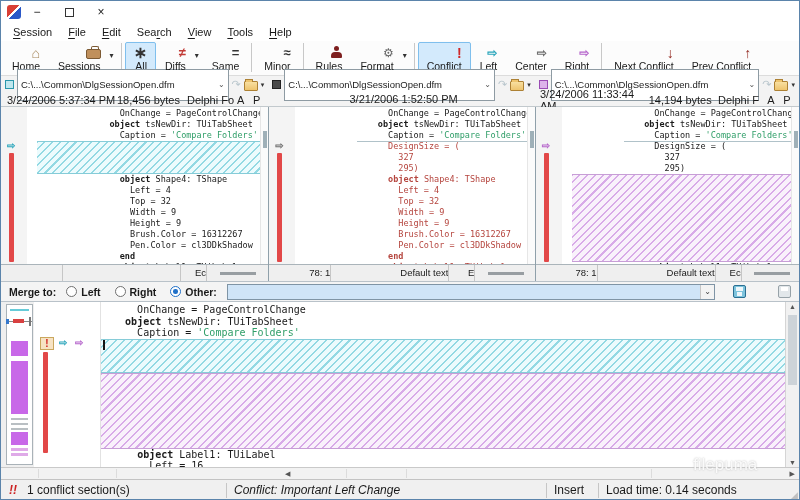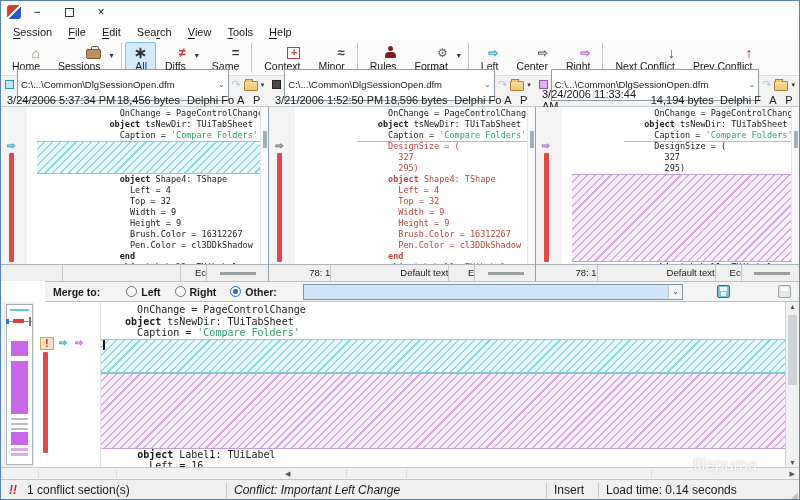--- a/index.html
+++ b/index.html
@@ -66,21 +66,21 @@
   .ico-undo{color:#b9c6cd;font-size:11px;line-height:11px;}
   .ico-undo::before{content:"↷";}
   .ico-folder{width:14px;height:10px;background:linear-gradient(#f8dfa0,#eec46e);border:1px solid #ad8134;border-radius:1px;position:relative;margin-top:2px;flex:none;}
   .ico-folder::before{content:"";position:absolute;top:-3px;left:0;width:6px;height:2px;background:#eec46e;border:1px solid #ad8134;border-bottom:none;}
   .mini-caret{font-size:7px;color:#333;}
   .mini-caret::before{content:"▾";}
 
   
   .inforow{height:14px;background:#f3f3f3;display:flex;font-size:11px;border-bottom:1px solid #c2c9cd;}
   .info-cell{display:flex;align-items:center;padding-left:6px;}
-  .info-cell.w0{width:268px;}.info-cell.w1{width:267px;}.info-cell.w2{width:265px;}
+  .info-cell.w0{width:268px;}.info-cell.w1{width:267px;flex-direction:column;}.info-cell.w2{width:265px;}
   .info-date{width:110px;}
   .info-size{width:70px;}
   .info-fmt{width:50px;}
   .info-flag{width:16px;}
 
   
   .panes{height:174px;display:flex;}
   .pane{display:flex;flex-direction:column;}
   .pane.w0{width:268px;}.pane.w1{width:267px;border-left:1px solid #8fa0aa;}.pane.w2{width:265px;border-left:1px solid #8fa0aa;}
   .pane-body{height:157px;position:relative;overflow:hidden;background:#fff;}
@@ -109,21 +109,21 @@
   .pf{height:17px;display:flex;align-items:center;background:#efefef;border-top:1px solid #aab4ba;font-size:9.5px;}
   .pf-c{height:100%;line-height:16px;border-right:1px solid #c6c6c6;overflow:hidden;white-space:nowrap;text-align:right;}
   .pf-c1{width:62px;padding-left:4px;}
   .pf-c2{width:118px;padding-left:10px;}
   .pf-c3{width:26px;padding-left:3px;}
   .pf-sb{flex:1;height:100%;position:relative;}
   .pf-sb .thumb{position:absolute;top:7px;left:22%;width:36px;height:3px;background:#989ea2;}
 
   
   .mergebar{height:21px;background:#f4f4f4;border-top:1px solid #b9c2c9;border-bottom:1px solid #b9c2c9;
-    display:flex;align-items:center;padding:4px 8px;gap:26px;font-size:10.5px;font-weight:600;margin-left:44px;}
+    display:flex;align-items:center;padding:4px 8px;gap:10px;font-size:10.5px;font-weight:600;}
   .radio-wrap{display:flex;align-items:center;gap:4px;}
   .radio{width:11px;height:11px;border-radius:50%;border:1px solid #707070;background:#fff;position:relative;flex:none;}
   .radio.checked{border:1.5px solid #1f70c8;}
   .radio.checked::after{content:"";position:absolute;left:2px;top:2px;width:4.5px;height:4.5px;border-radius:50%;background:#1f70c8;}
   .merge-field{flex:1;height:16px;border:1px solid #7f94a5;background:#cfe4f7;display:flex;align-items:center;}
   .merge-caret{margin-left:auto;width:14px;height:14px;background:#f3f3f3;border-left:1px solid #c5c5c5;
     font-size:8px;text-align:center;line-height:13px;color:#444;font-weight:normal;}
   .merge-caret::before{content:"⌄";}
   .ico-save{width:13px;height:13px;background:#7ec4dd;border:1.5px solid #2b6f92;border-radius:2px;position:relative;margin-left:8px;flex:none;}
   .ico-save::before{content:"";position:absolute;left:2px;top:1px;right:2px;height:4px;background:#eef7fb;}
@@ -230,45 +230,45 @@
       </div>
       <div class="tb-btn">
         <span class="tb-ico">
           <span class="ic-eq"></span>
         </span>
         <span class="tb-label">Same</span>
       </div>
       <div class="tb-sep"></div>
       <div class="tb-btn">
         <span class="tb-ico">
-          <span class="ic-ctx"></span>
-        </span>
-        <span class="tb-label">Context</span>
-      </div>
-      <div class="tb-btn">
-        <span class="tb-ico">
           <span class="ic-minor"></span>
         </span>
         <span class="tb-label">Minor</span>
       </div>
       <div class="tb-sep"></div>
       <div class="tb-btn">
         <span class="tb-ico">
           <span class="ic-rules"></span>
         </span>
         <span class="tb-label">Rules</span>
       </div>
       <div class="tb-btn has-caret">
         <span class="tb-ico">
           <span class="ic-gear"></span>
         </span>
         <span class="tb-label">Format</span>
         <span class="tb-caret"></span>
       </div>
       <div class="tb-sep"></div>
+      <div class="tb-btn sel">
+        <span class="tb-ico">
+          <span class="ic-bang"></span>
+        </span>
+        <span class="tb-label">Conflict</span>
+      </div>
       <div class="tb-btn">
         <span class="tb-ico">
           <span class="ic-acyan"></span>
         </span>
         <span class="tb-label">Left</span>
       </div>
       <div class="tb-btn">
         <span class="tb-ico">
           <span class="ic-agray"></span>
         </span>

